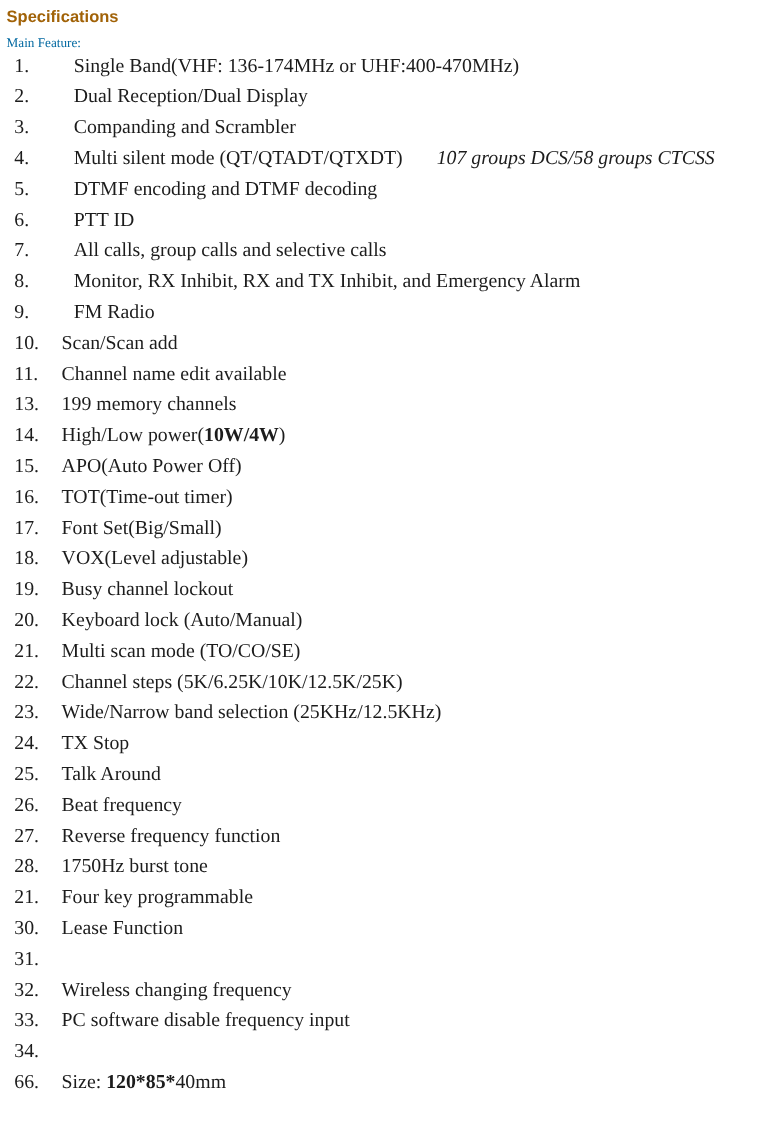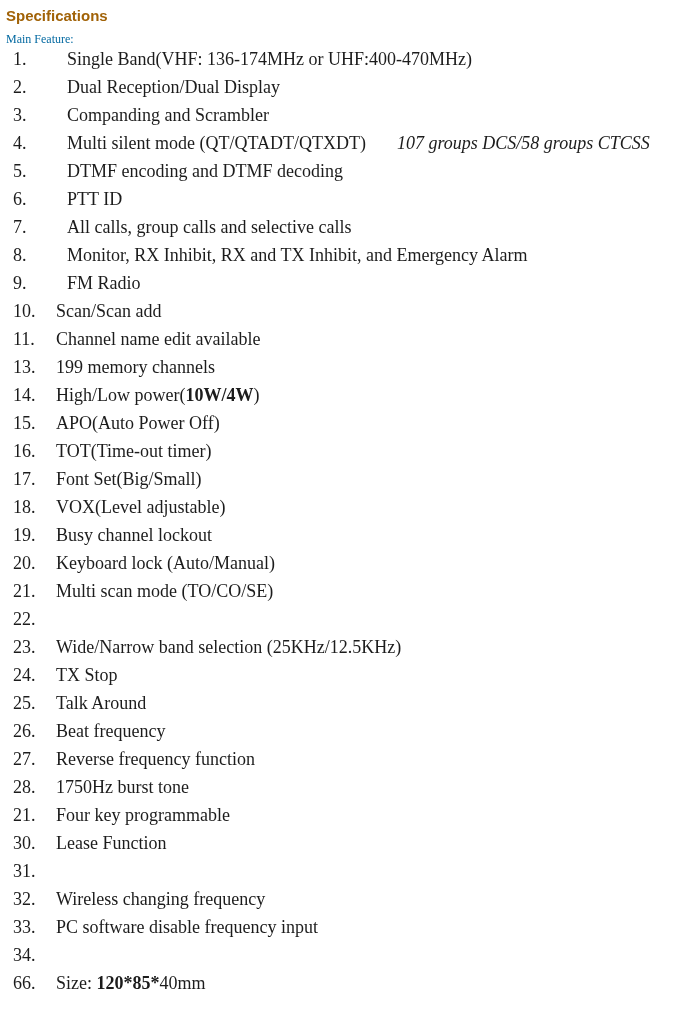--- a/index.html
+++ b/index.html
@@ -160,20 +160,21 @@
     <span class="text"><span>Keyboard lock (Auto/Manual)</span></span>
     
   </div>
       <div class="row d2">
     <span class="num">21.</span>
     <span class="text"><span>Multi scan mode (TO/CO/SE)</span></span>
     
   </div>
       <div class="row d2">
     <span class="num">22.</span>
+    <span class="text"><span>Channel steps (5K/6.25K/10K/12.5K/25K)</span></span>
     
   </div>
       <div class="row d2">
     <span class="num">23.</span>
     <span class="text"><span>Wide/Narrow band selection (25KHz/12.5KHz)</span></span>
     
   </div>
       <div class="row d2">
     <span class="num">24.</span>
     <span class="text"><span>TX Stop</span></span>

